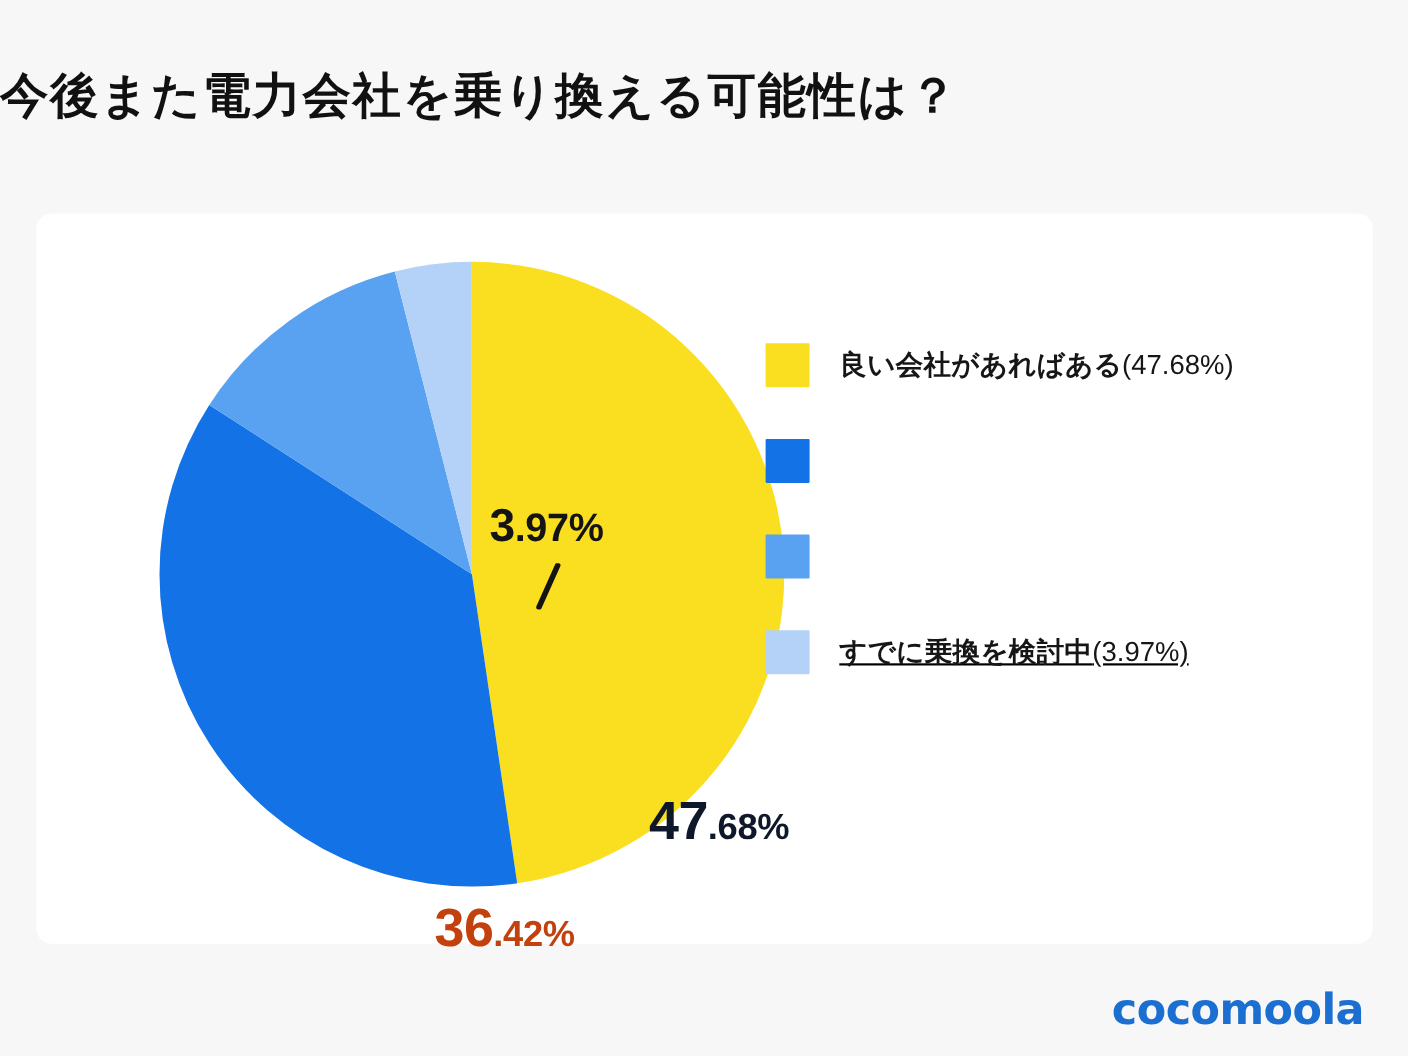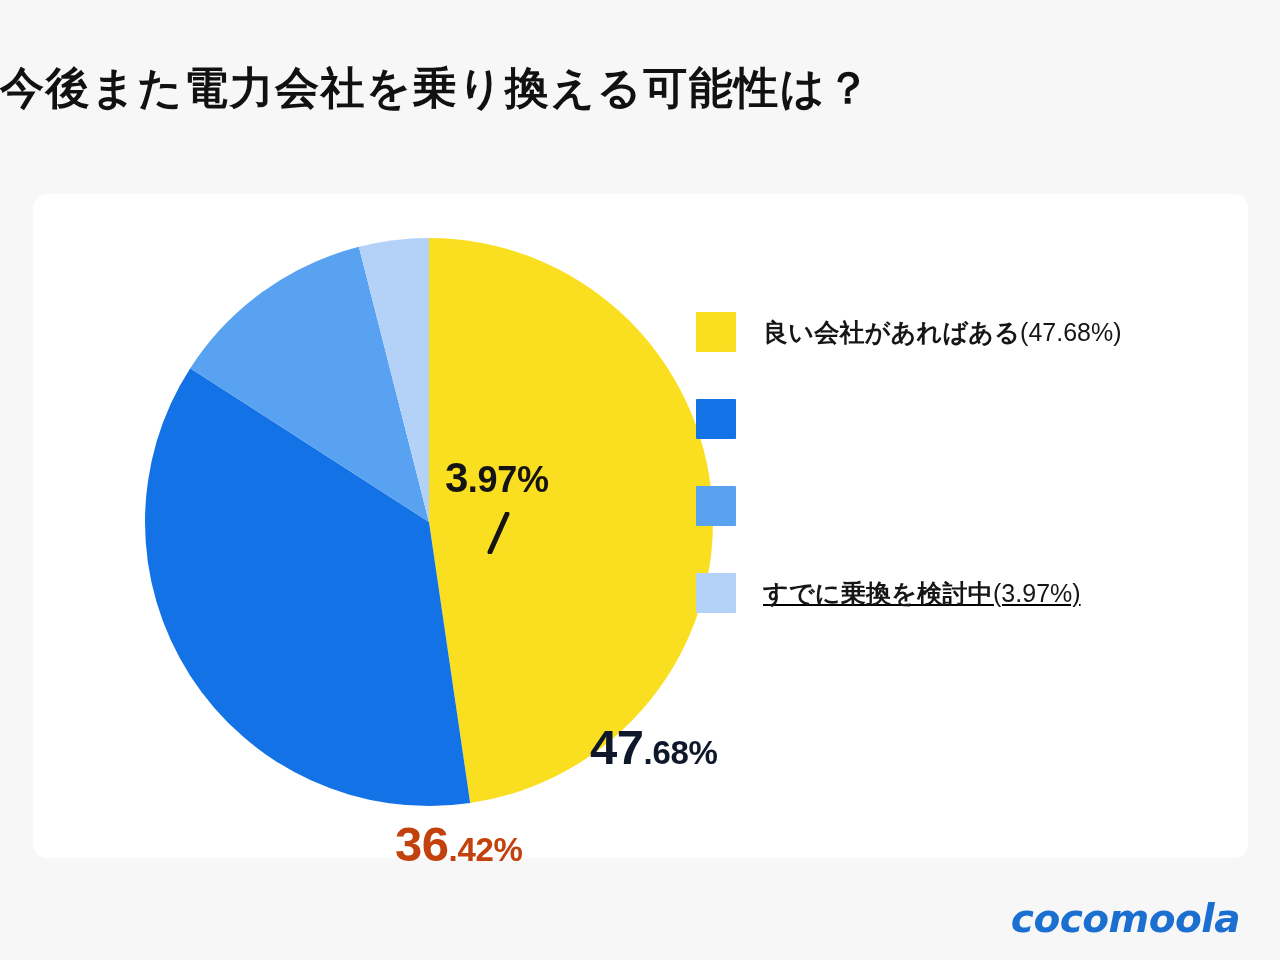--- a/index.html
+++ b/index.html
@@ -100,21 +100,20 @@
   
   #brand-logo {
     position:absolute;
     right:40px; bottom:22px;
     font-size:39px;
     font-weight:bold;
     color:#1b6fd0;
     letter-spacing:-0.5px;
     line-height:1;
     font-family:"DejaVu Sans","Liberation Sans",sans-serif;
-    font-style:italic;
   }
 </style>
 </head>
 <body>
 
 <div id="chart-title">今後また電力会社を乗り換える可能性は？</div>
 
 <div id="chart-card">
 
   <div id="pie-wrap">

